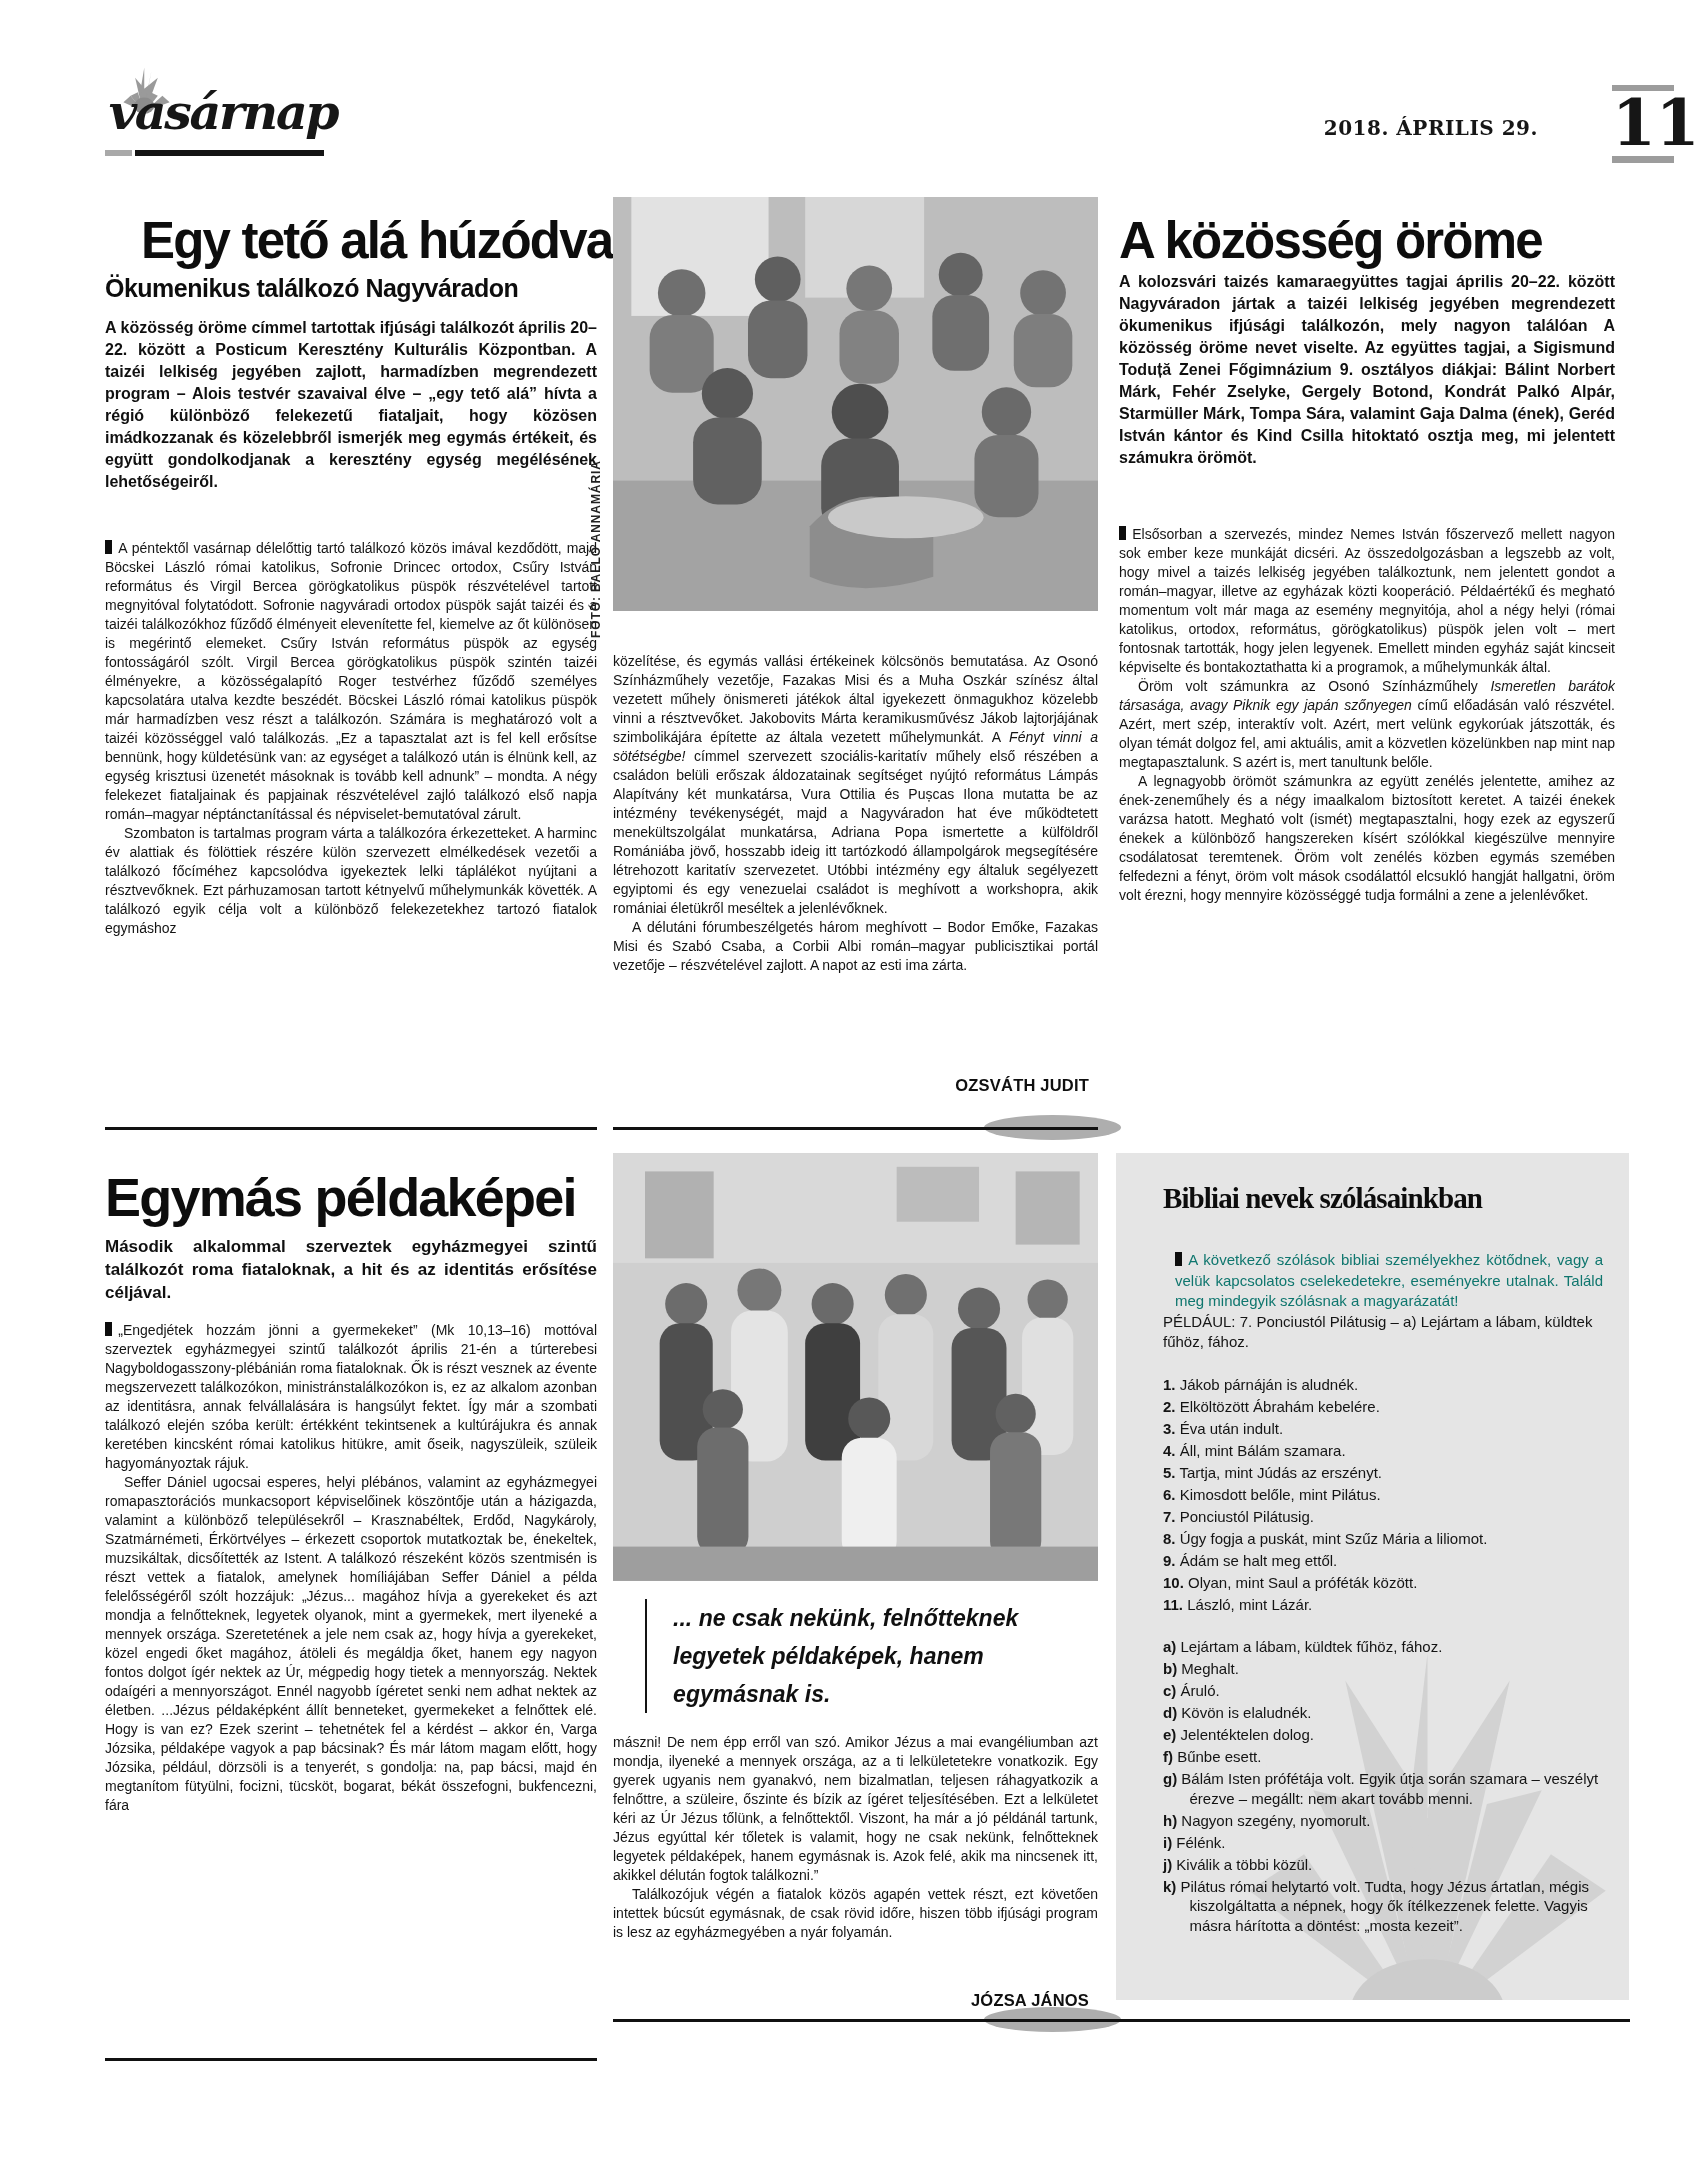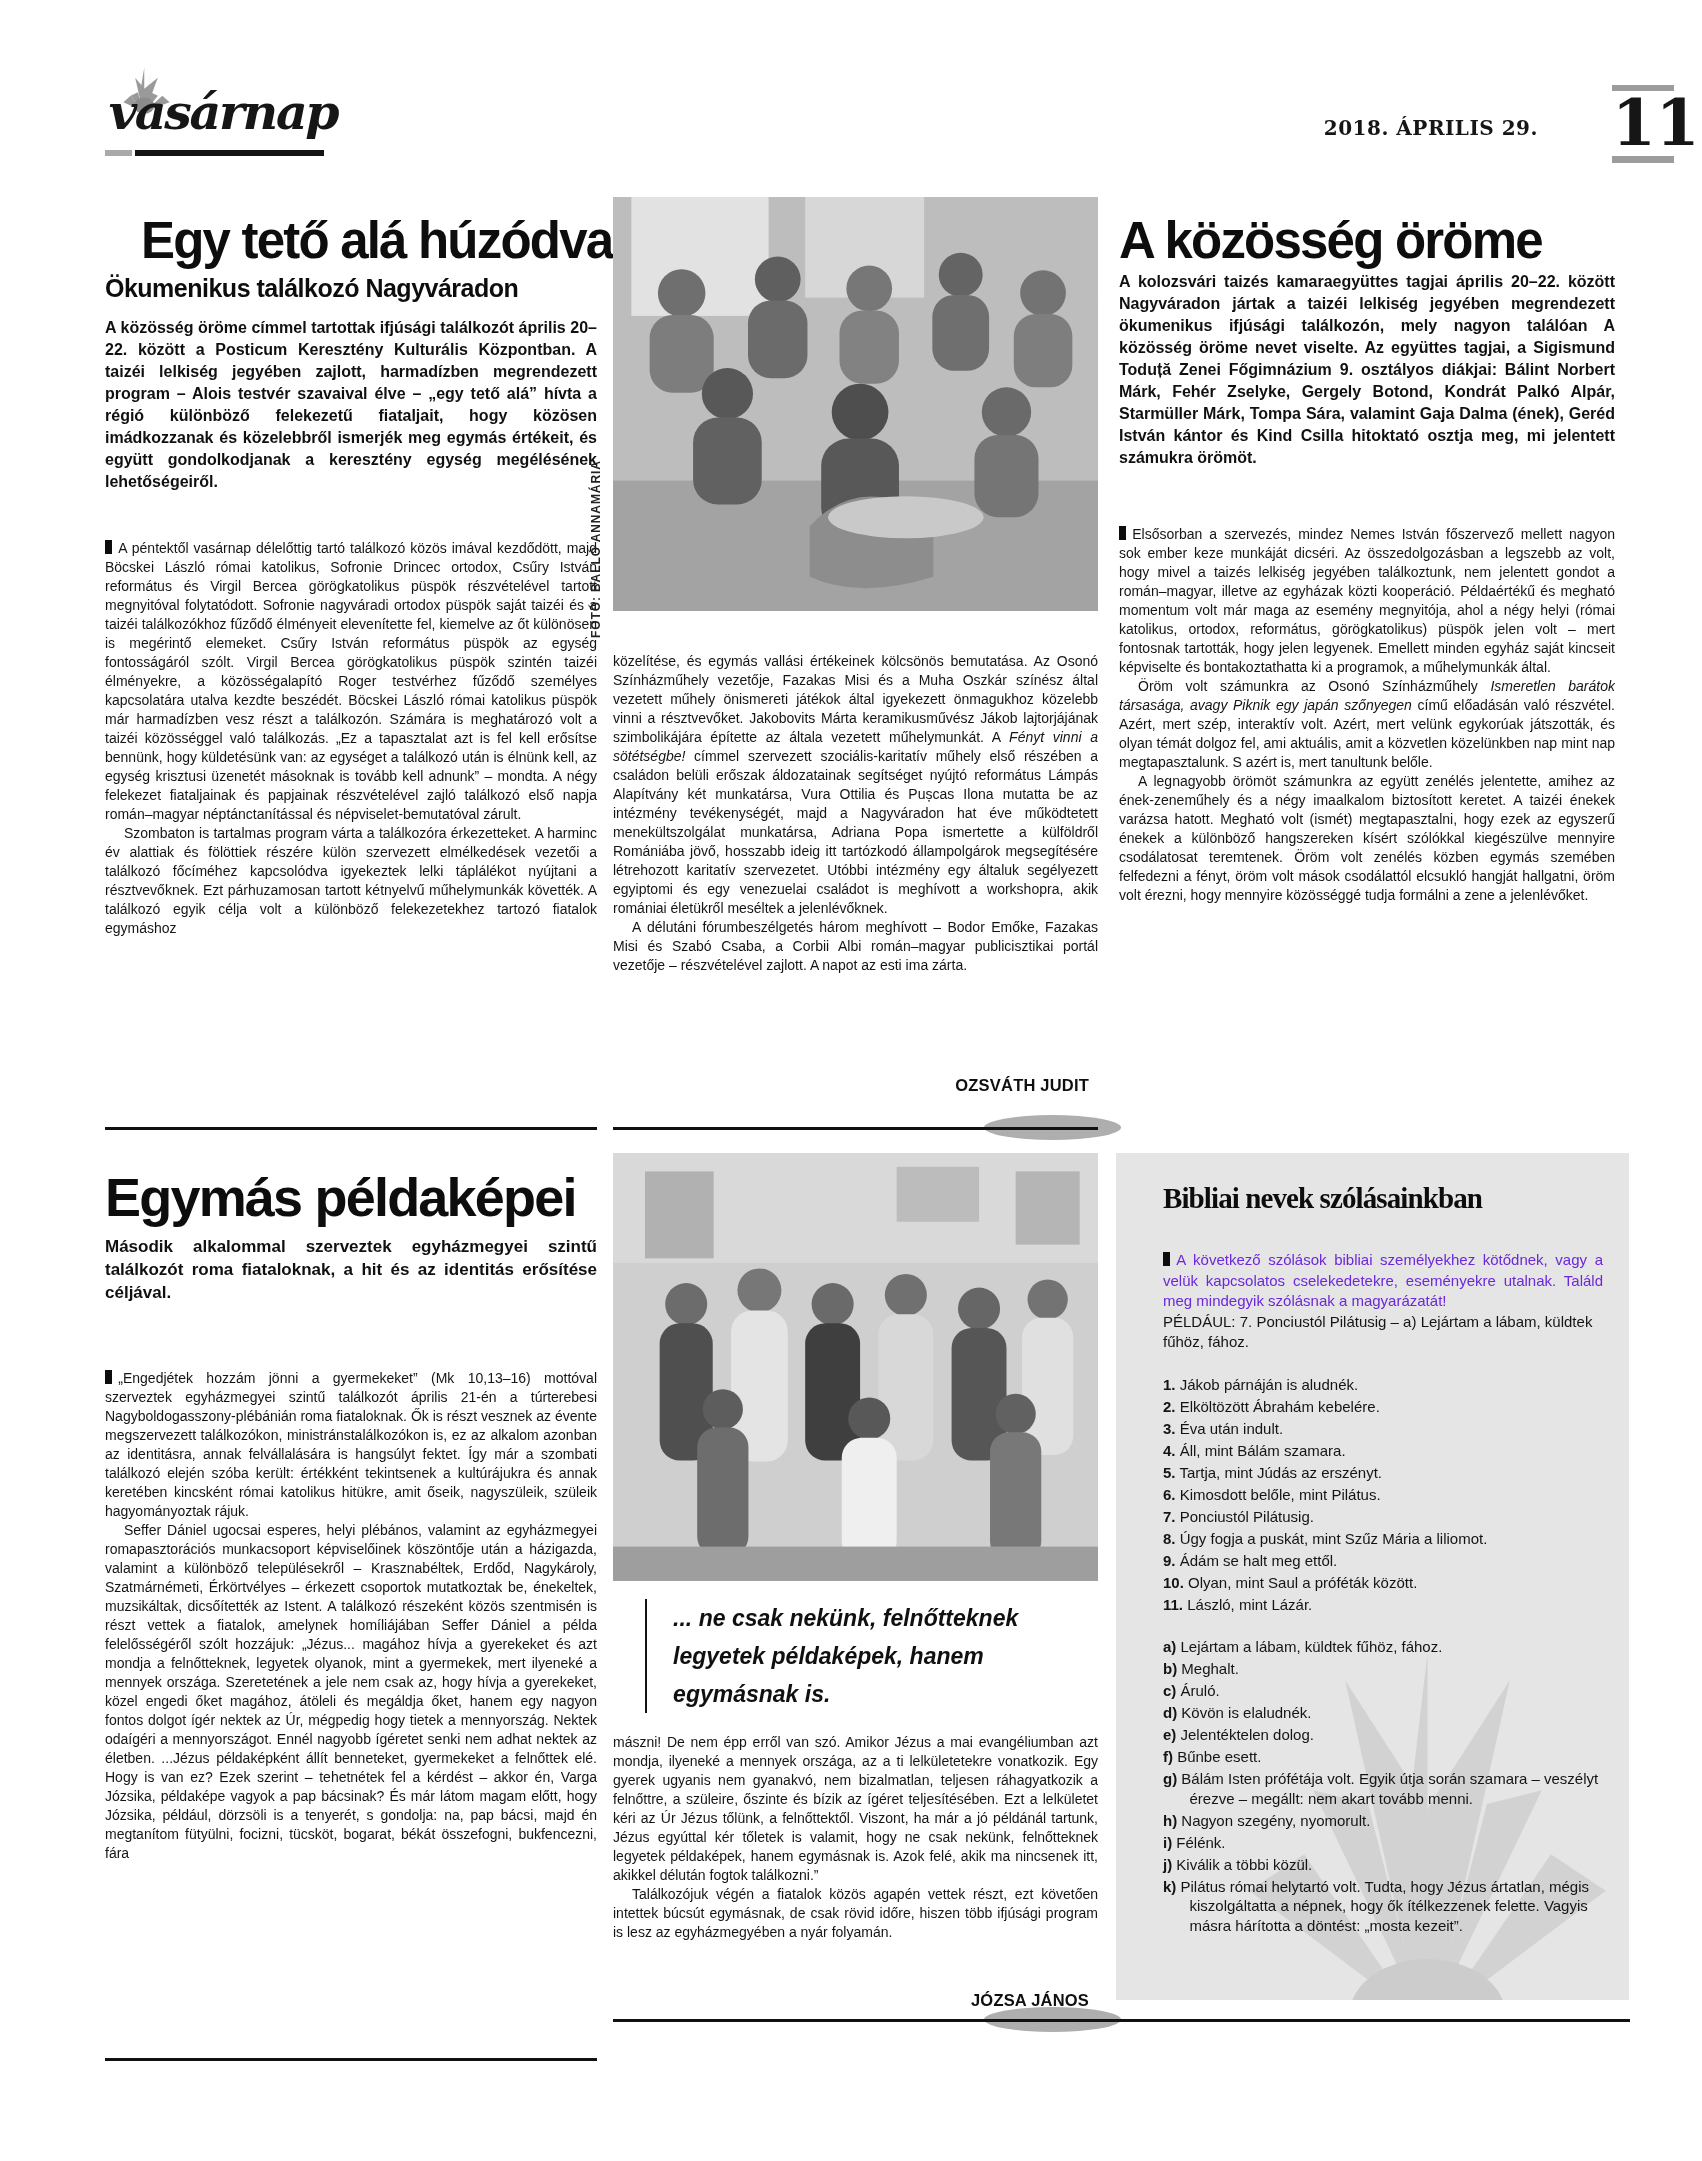--- a/index.html
+++ b/index.html
@@ -49,21 +49,21 @@
   
   .pullquote { position:absolute; left:617px; top:1599px; width:480px; display:flex;padding-left:28px; }
   .pq-bar { width:4.1px; background:#141414; margin-right:26px; }
   .pq-text { font-weight:bold; font-style:italic; font-size:23px; line-height:38px; color:#101010; }
 
   
   .puzzle { position:absolute; left:1116px; top:1153px; width:513px; height:847px;
             background:#e5e5e5; overflow:hidden; }
   .puzzle-inner { position:relative; z-index:1; padding:29px 26px 0 47px; }
   .puzzle-title { font-weight:bold; font-size:29px; letter-spacing:-0.9px; color:#0d0d0d; margin-bottom:35px;font-family:Liberation Serif, serif; }
-  .puzzle-intro { font-size:15px; line-height:20.6px; text-align:justify; color:#6d28d9; }
+  .puzzle-intro { font-size:15px; line-height:20.6px; text-align:justify; color:#0f766e;margin-left:12px; }
   .puzzle-example { font-size:15px; line-height:20.6px; color:#141414; margin-bottom:22px; }
   .pz-item { font-size:15px; line-height:19.7px; color:#141414; margin-bottom:2.3px; padding-left:26.5px; text-indent:-26.5px; }
   .pz-item b { font-weight:bold; }
   .pz-gap { height:20px; }
   .watermark { position:absolute; right:4.6px; bottom:-27.5px; z-index:0; }
 </style>
 </head>
 <body>
 
 <div class="page">
@@ -153,21 +153,21 @@
     <p><span class="mk"></span><span>Elsősorban a szervezés, mindez Nemes István főszervező mellett nagyon sok ember keze munkáját dicséri. Az összedolgozásban a legszebb az volt, hogy mivel a taizés lelkiség jegyében találkoztunk, nem jelentett gondot a román–magyar, illetve az egyházak közti kooperáció. Példaértékű és megható momentum volt már maga az esemény megnyitója, ahol a négy helyi (római katolikus, ortodox, református, görögkatolikus) püspök jelen volt – mert fontosnak tartották, hogy jelen legyenek. Emellett minden egyház saját kincseit képviselte és bontakoztathatta ki a programok, a műhelymunkák által.</span></p>
     <p class="indent">
       <span>Öröm volt számunkra az Osonó Színházműhely </span><span class="ital">Ismeretlen barátok társasága, avagy Piknik egy japán szőnyegen</span><span> című előadásán való részvétel. Azért, mert szép, interaktív volt. Azért, mert velünk egykorúak játszották, és olyan témát dolgoz fel, ami aktuális, amit a közvetlen közelünkben nap mint nap megtapasztalunk. S azért is, mert tanultunk belőle.</span>
     </p>
     <p class="indent"><span>A legnagyobb örömöt számunkra az együtt zenélés jelentette, amihez az ének-zeneműhely és a négy imaalkalom biztosított keretet. A taizéi énekek varázsa hatott. Megható volt (ismét) megtapasztalni, hogy ezek az egyszerű énekek a különböző hangszereken kísért szólókkal kiegészülve mennyire csodálatosat teremtenek. Öröm volt zenélés közben egymás szemében felfedezni a fényt, öröm volt mások csodálattól elcsukló hangját hallgatni, öröm volt érezni, hogy mennyire közösséggé tudja formálni a zene a jelenlévőket.</span></p>
   </div>
 
   <div class="headline" style="left:105px; top:1166px; width:512px; font-size:54px;">Egymás példaképei</div>
   <div class="lead" style="left:105px; top:1235px; width:492px; font-size:17px; line-height:23px;">Második alkalommal szerveztek egyházmegyei szintű találkozót roma fiataloknak, a hit és az identitás erősítése céljával.</div>
 
-  <div class="bodyblock" style="left:105px; top:1321px; width:492px; height:707px;margin-top:48px;">
+  <div class="bodyblock" style="left:105px; top:1321px; width:492px; height:707px;">
     <p><span class="mk"></span><span>„Engedjétek hozzám jönni a gyermekeket” (Mk 10,13–16) mottóval szerveztek egyházmegyei szintű találkozót április 21-én a túrterebesi Nagyboldogasszony-plébánián roma fiataloknak. Ők is részt vesznek az évente megszervezett találkozókon, ministránstalálkozókon is, ez az alkalom azonban az identitásra, annak felvállalására is hangsúlyt fektet. Így már a szombati találkozó elején szóba került: értékként tekintsenek a kultúrájukra és annak keretében kincsként római katolikus hitükre, amit őseik, nagyszüleik, szüleik hagyományoztak rájuk.</span></p>
     <p class="indent"><span>Seffer Dániel ugocsai esperes, helyi plébános, valamint az egyházmegyei romapasztorációs munkacsoport képviselőinek köszöntője után a házigazda, valamint a különböző településekről – Krasznabéltek, Erdőd, Nagykároly, Szatmárnémeti, Érkörtvélyes – érkezett csoportok mutatkoztak be, énekeltek, muzsikáltak, dicsőítették az Istent. A találkozó részeként közös szentmisén is részt vettek a fiatalok, amelynek homíliájában Seffer Dániel a példa felelősségéről szólt hozzájuk: „Jézus... magához hívja a gyerekeket és azt mondja a felnőtteknek, legyetek olyanok, mint a gyermekek, mert ilyeneké a mennyek országa. Szeretetének a jele nem csak az, hogy hívja a gyerekeket, közel engedi őket magához, átöleli és megáldja őket, hanem egy nagyon fontos dolgot ígér nektek az Úr, mégpedig hogy tietek a mennyország. Nektek odaígéri a mennyországot. Ennél nagyobb ígéretet senki nem adhat nektek az életben. ...Jézus példaképként állít benneteket, gyermekeket a felnőttek elé. Hogy is van ez? Ezek szerint – tehetnétek fel a kérdést – akkor én, Varga Józsika, példaképe vagyok a pap bácsinak? És már látom magam előtt, hogy Józsika, például, dörzsöli is a tenyerét, s gondolja: na, pap bácsi, majd én megtanítom fütyülni, focizni, tücsköt, bogarat, békát összefogni, bukfencezni, fára</span></p>
   </div>
   <div class="rule" style="left:105px; top:2058px; width:492px;"></div>
 
   <div class="photo" style="top:1153px; height:428px;">
     <svg width="485" height="428" viewBox="0 0 1060 935">
       <rect x="0" y="0" width="1060" height="935" fill="#cfcfcf"></rect>
       <rect x="0" y="0" width="1060" height="240" fill="#d9d9d9"></rect>
       <rect x="70" y="40" width="150" height="190" fill="#b1b1b1"></rect>

